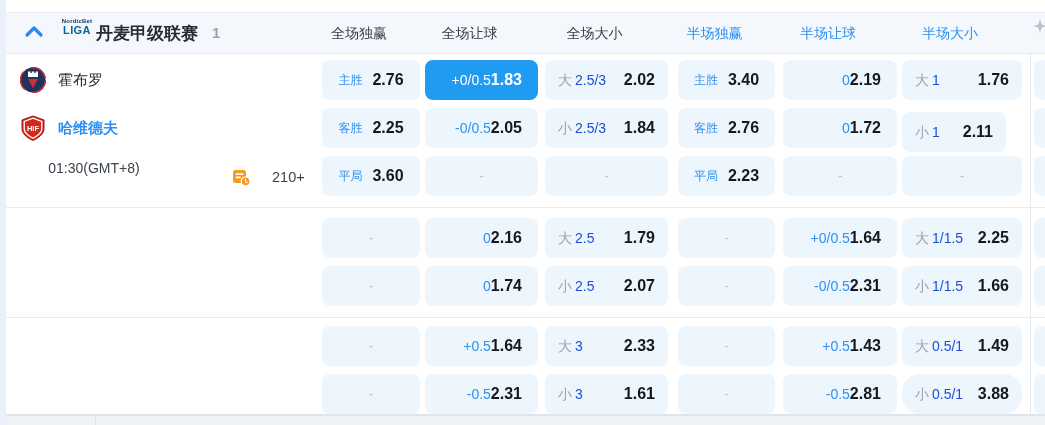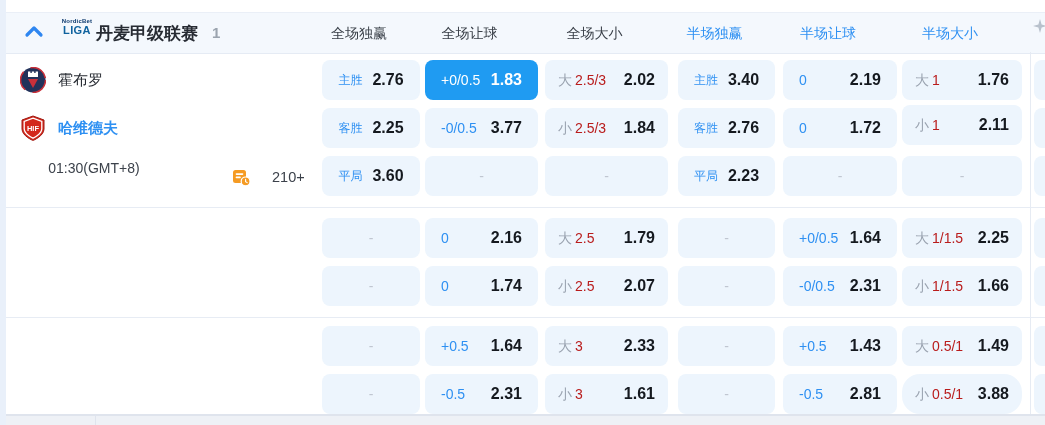--- a/index.html
+++ b/index.html
@@ -35,24 +35,24 @@
   .more-markets{position:absolute;left:232px;top:166px;height:22px;display:flex;align-items:center;gap:21px;cursor:pointer}
   .more-markets .cnt{font-size:14.5px;color:#3c424b}
   .more-markets .chev{font-size:13px;color:#b6bfca;font-weight:700;margin-left:2px}
 
   .cell{position:absolute;height:40px;background:#edf5fd;border-radius:8px;
     display:flex;align-items:center;box-sizing:border-box;cursor:pointer}
   .cell .lbl{font-size:12px;color:#2e90f2}
   .cell .val{font-size:16px;font-weight:700;color:#15191f}
   .cell .hcp{font-size:14px;color:#2e90f2}
   .cell .side{font-size:14px;color:#9aa3b0}
-  .cell .line{font-size:14px;color:#b91c1c;margin-left:3px}
+  .cell .line{font-size:14px;color:#1d4ed8;margin-left:3px}
   .cell .dash{width:100%;text-align:center;font-size:14px;color:#c0c6d1}
   .cell.win{justify-content:center;gap:10px}
-  .cell.hc{justify-content:space-between;padding:7px 16px}
+  .cell.hc{justify-content:flex-end;padding:7px 16px}
   .cell.tot{justify-content:space-between;padding:0 13px}
   .cell.sel{background:#1f9bf2}
   .cell.sel .hcp,.cell.sel .val{color:#fff}
 
   .hdiv{position:absolute;left:6px;right:0;height:1px;background:#e7ecf4}
   .vdiv{position:absolute;width:1px;background:#e6ebf3}
   .stub-cell{position:absolute;width:11px;height:40px;left:1034px;background:#edf5fd;border-radius:8px 0 0 8px}
   .bottom-band{position:absolute;left:6px;right:0;top:415px;height:10px;background:#eef1f6;border-top:1px solid #dfe4ed}
   .bottom-band .split{position:absolute;left:89px;top:0;width:1px;height:10px;background:#dfe4ed}
 </style>
@@ -153,35 +153,35 @@
       <span><span class="side">大</span><span class="line">1</span></span>
       <span class="val">1.76</span>
     </div>
     <div class="stub-cell" style="top: 60px;"></div>
     <div class="cell win" style="left: 322px; width: 98px; top: 108px;">
       <span class="lbl">客胜</span>
       <span class="val">2.25</span>
     </div>
     <div class="cell hc" style="left: 425px; width: 113px; top: 108px;">
       <span class="hcp">-0/0.5</span>
-      <span class="val">3.77</span>
+      <span class="val">2.05</span>
     </div>
     <div class="cell tot" style="left: 545px; width: 123px; top: 108px;">
       <span><span class="side">小</span><span class="line">2.5/3</span></span>
       <span class="val">1.84</span>
     </div>
     <div class="cell win" style="left: 678px; width: 97px; top: 108px;">
       <span class="lbl">客胜</span>
       <span class="val">2.76</span>
     </div>
     <div class="cell hc" style="left: 783px; width: 114px; top: 108px;">
       <span class="hcp">0</span>
       <span class="val">1.72</span>
     </div>
-    <div class="cell tot" style="left: 902px; width: 120px; top: 105px;">
+    <div class="cell tot" style="left: 902px; width: 104px; top: 112px;">
       <span><span class="side">小</span><span class="line">1</span></span>
       <span class="val">2.11</span>
     </div>
     <div class="stub-cell" style="top: 108px;"></div>
     <div class="cell win" style="left: 322px; width: 98px; top: 156px;">
       <span class="lbl">平局</span>
       <span class="val">3.60</span>
     </div>
     <div class="cell" style="left: 425px; width: 113px; top: 156px;">
       <span class="dash">-</span>

